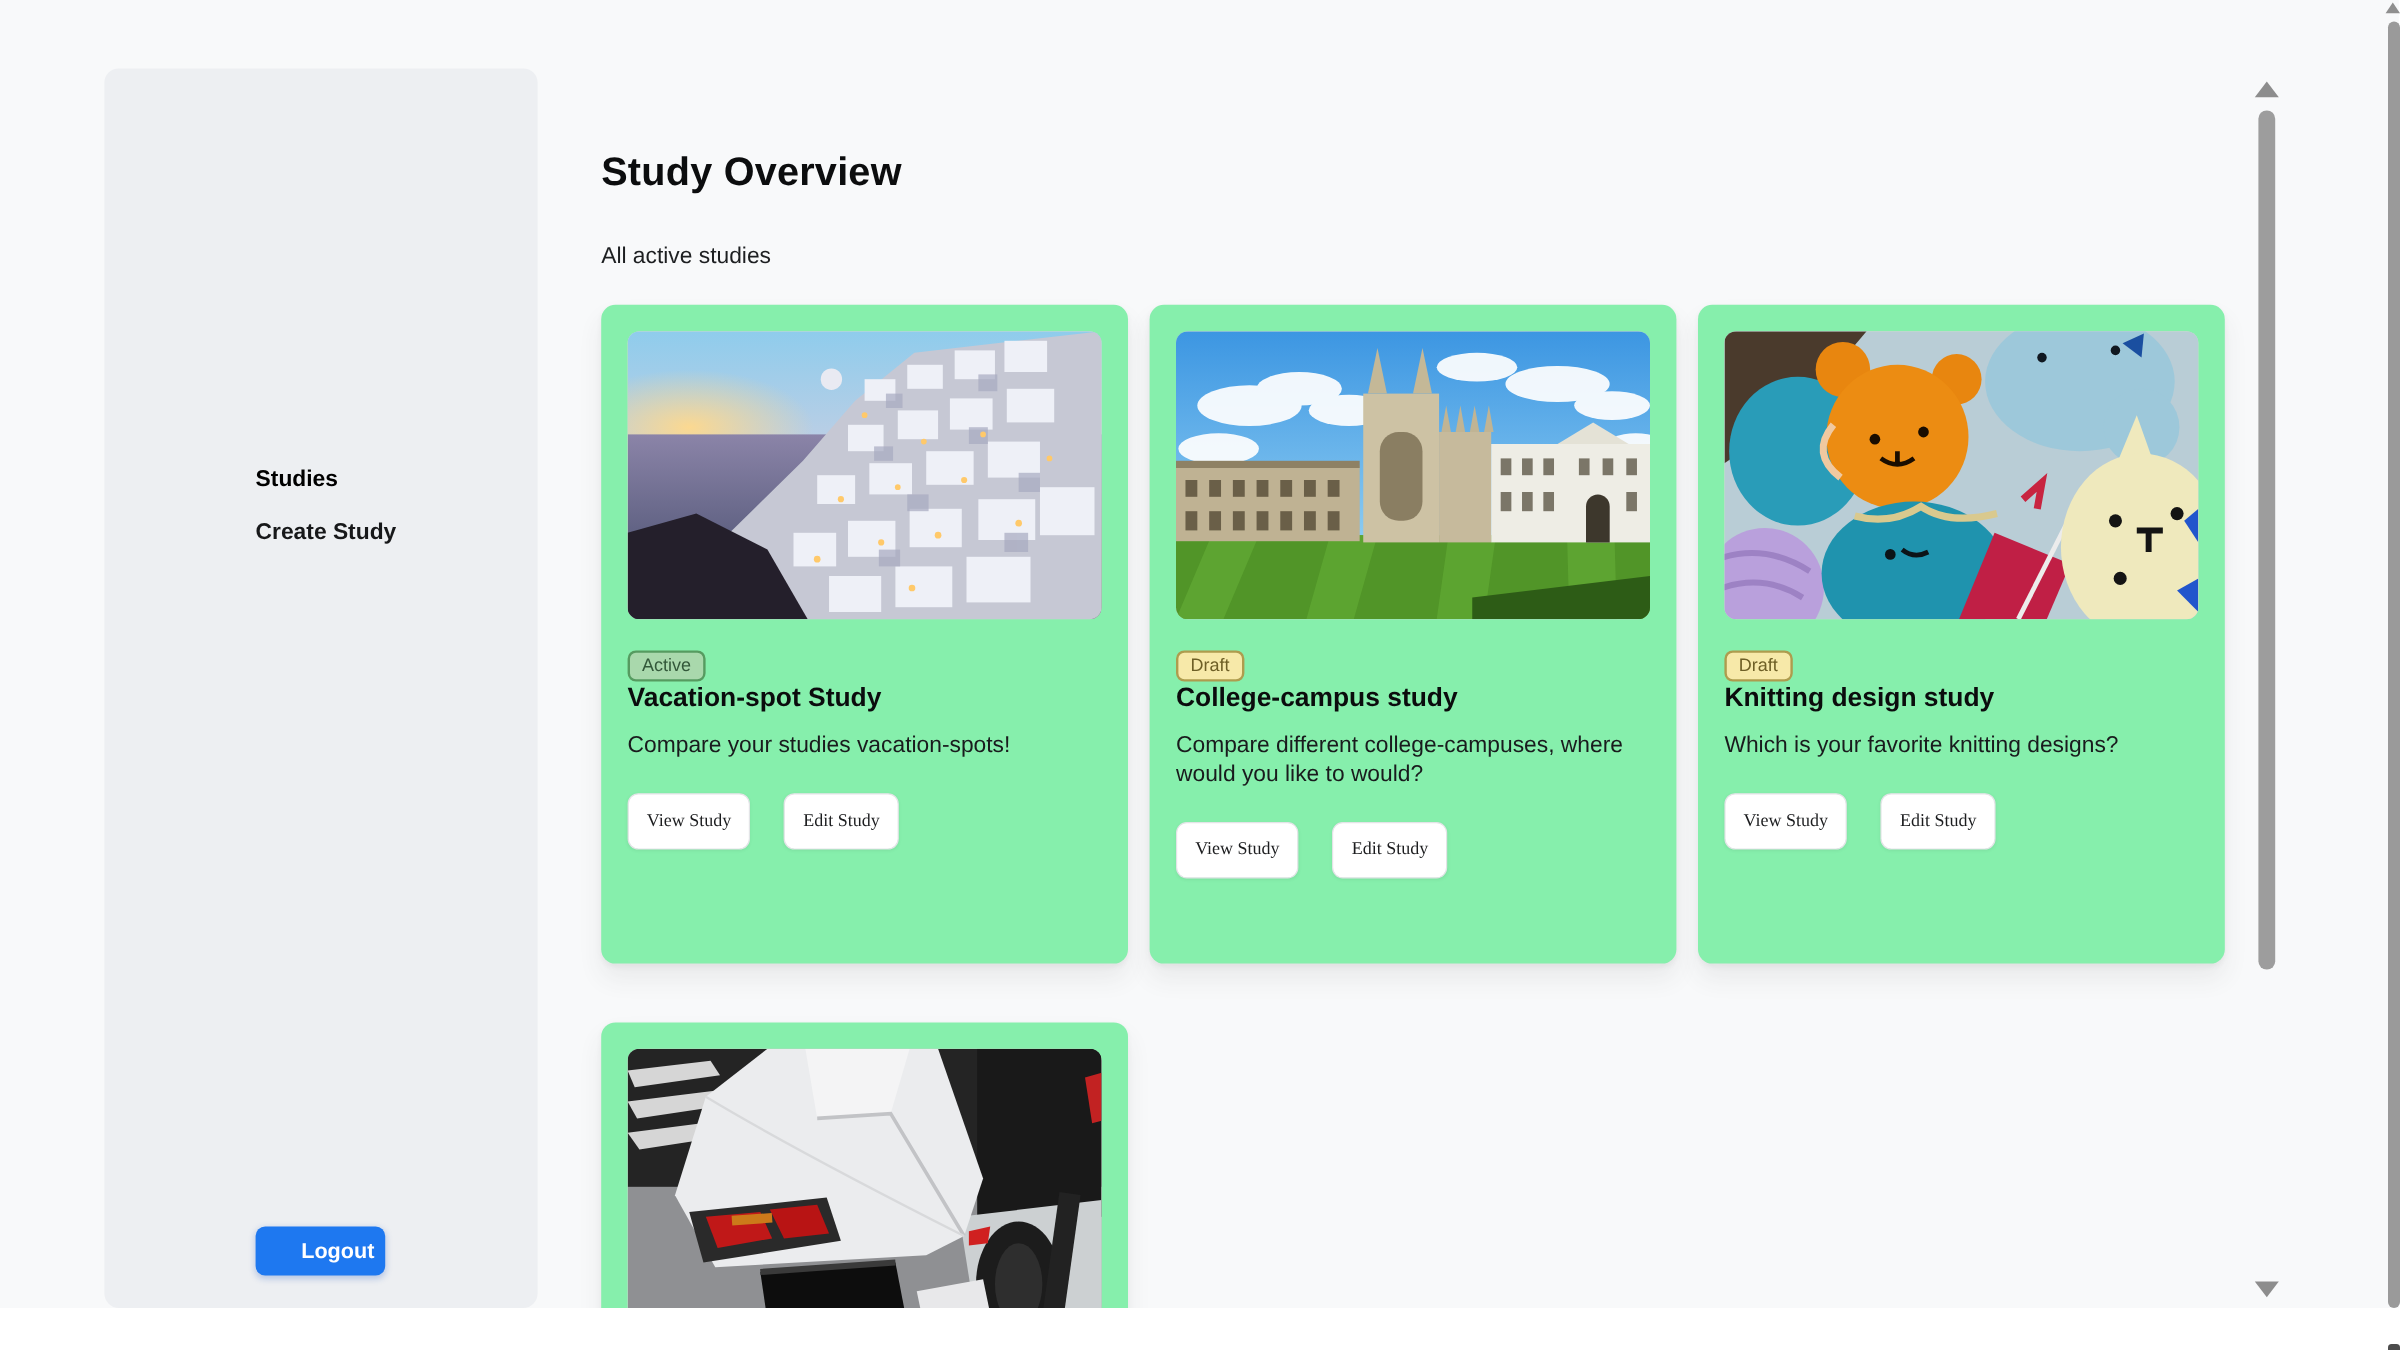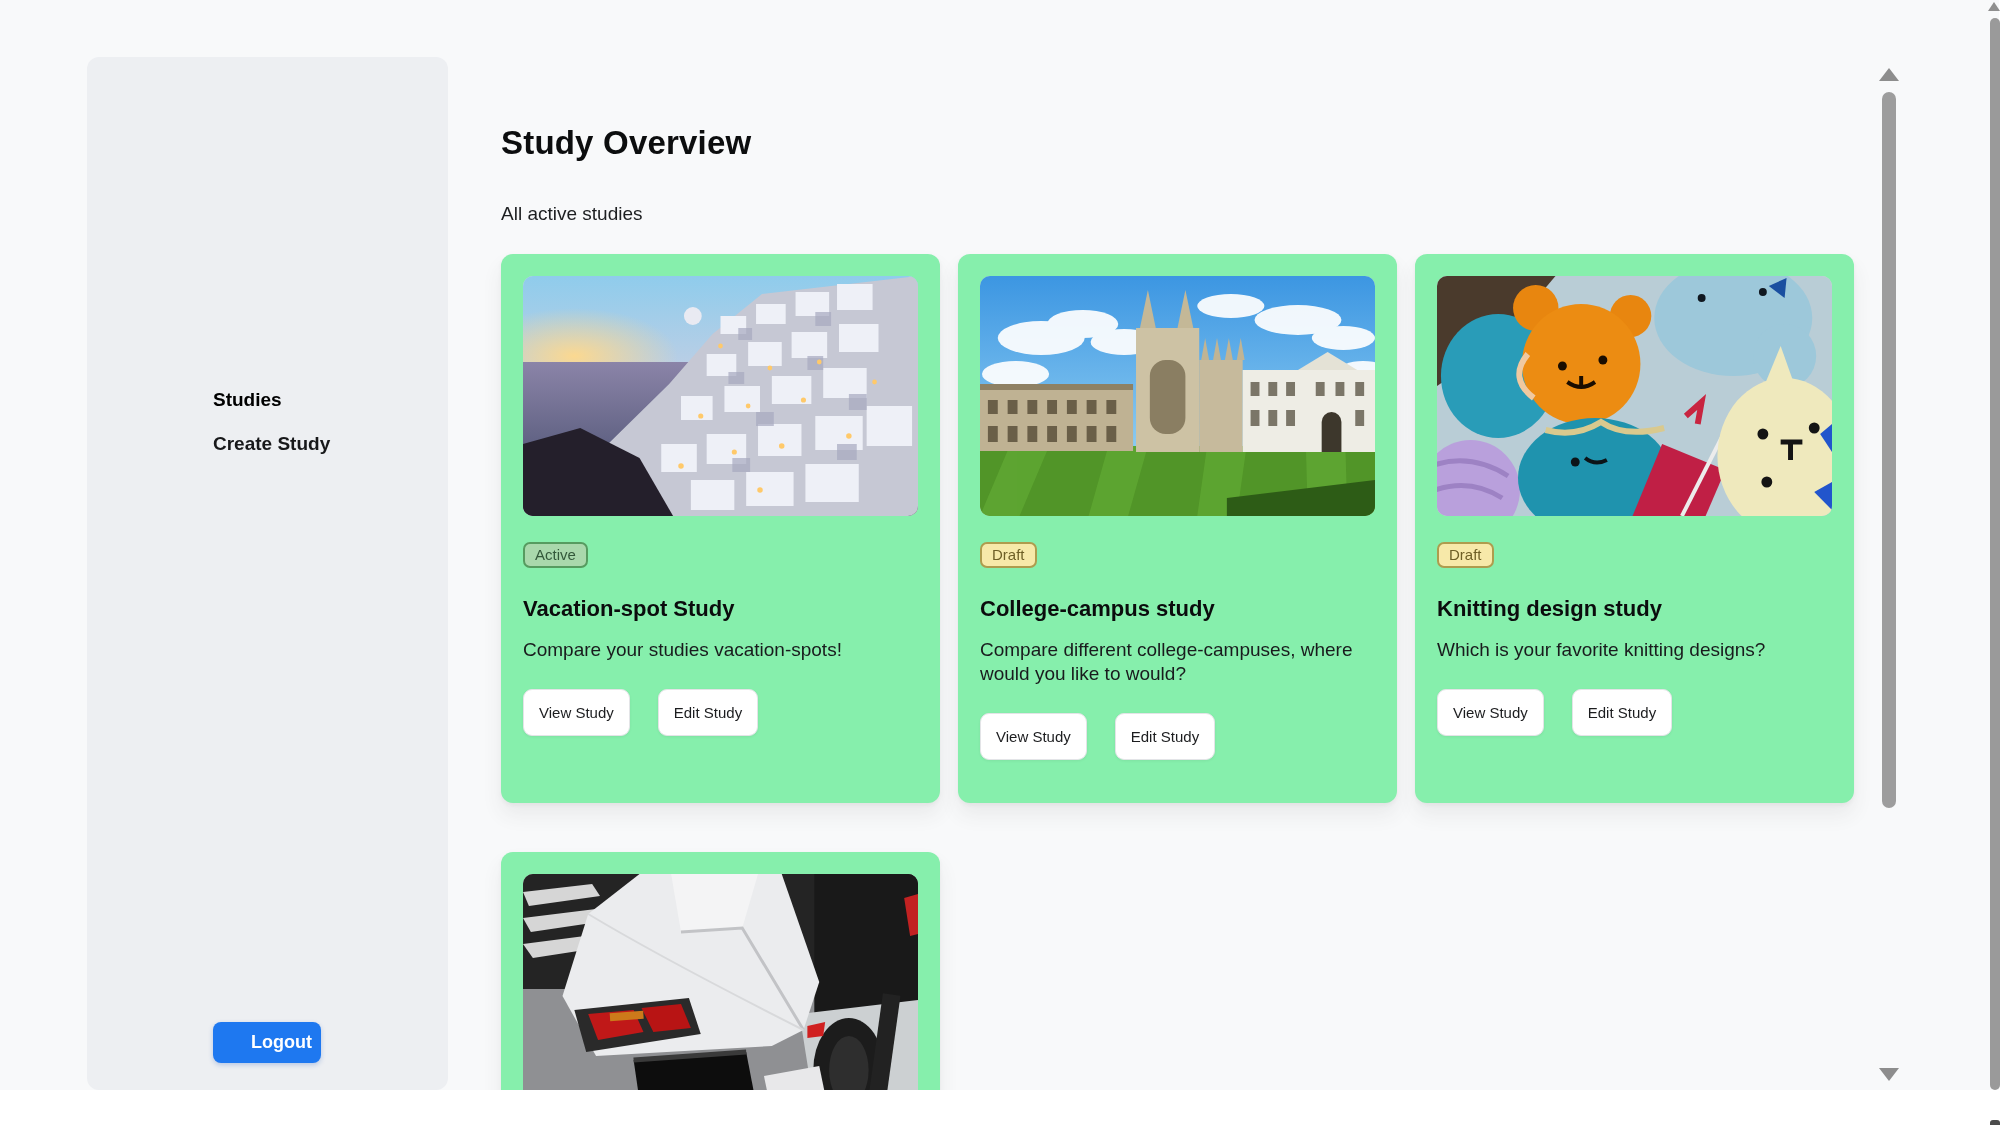--- a/index.html
+++ b/index.html
@@ -34,27 +34,27 @@
     box-shadow:0 12px 20px rgba(60,64,67,.08), 0 2px 4px rgba(60,64,67,.06); }
   .card-image { width:395px; height:240px; border-radius:10px; overflow:hidden;
     background:#d8d8d8; }
   .card-image svg { display:block; width:100%; height:100%; }
 
   .badge { display:inline-block; margin-top:26px; padding:2px 10px 3px;
     border-radius:7px; font-size:15px; border:2px solid; }
   .badge.active { background:#a9d8ac; border-color:#569b60; color:#33583a; }
   .badge.draft  { background:#f7e9a9; border-color:#ae9c4e; color:#6e5f26; }
 
-  .card-title { margin-top:28px; font-size:22px; font-weight:bold; color:#0b0c0d; }
+  .card-title { font-size:22px; font-weight:bold; color:#0b0c0d; }
   .card-desc  { margin-top:16px; font-size:19px; line-height:1.26; color:#191b1d;
     max-width:390px; }
   .card-actions { margin-top:27px; display:flex; gap:28px; }
   .btn { height:47px; padding:0 15px; background:#ffffff; border:1px solid #e3e4e7;
     border-radius:9px; font-size:15px; color:#1c1d1f; cursor:pointer;
-    font-family:Liberation Sans, sans-serif; box-shadow:0 1px 3px rgba(0,0,0,.06);
+    font-family:Liberation Serif, serif; box-shadow:0 1px 3px rgba(0,0,0,.06);
     display:flex; align-items:center; }
 
   
   .sb-in-up { position:absolute; left:1879px; top:68px; width:0; height:0;
     border-left:10px solid transparent; border-right:10px solid transparent;
     border-bottom:13px solid #8d8d8d; cursor:pointer; }
   .sb-in-thumb { position:absolute; left:1882px; top:92px; width:14px; height:716px;
     background:#9d9d9d; border-radius:8px; cursor:pointer; }
   .sb-in-down { position:absolute; left:1879px; top:1068px; width:0; height:0;
     border-left:10px solid transparent; border-right:10px solid transparent;

